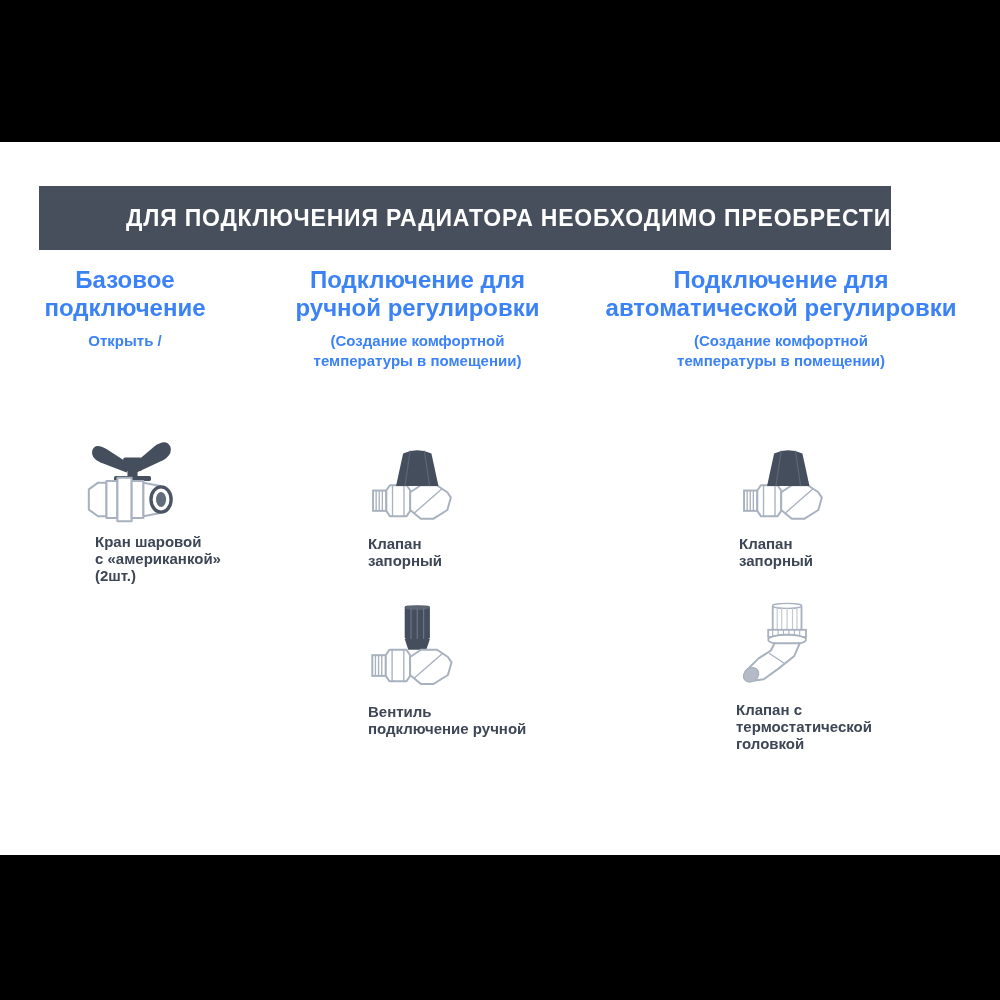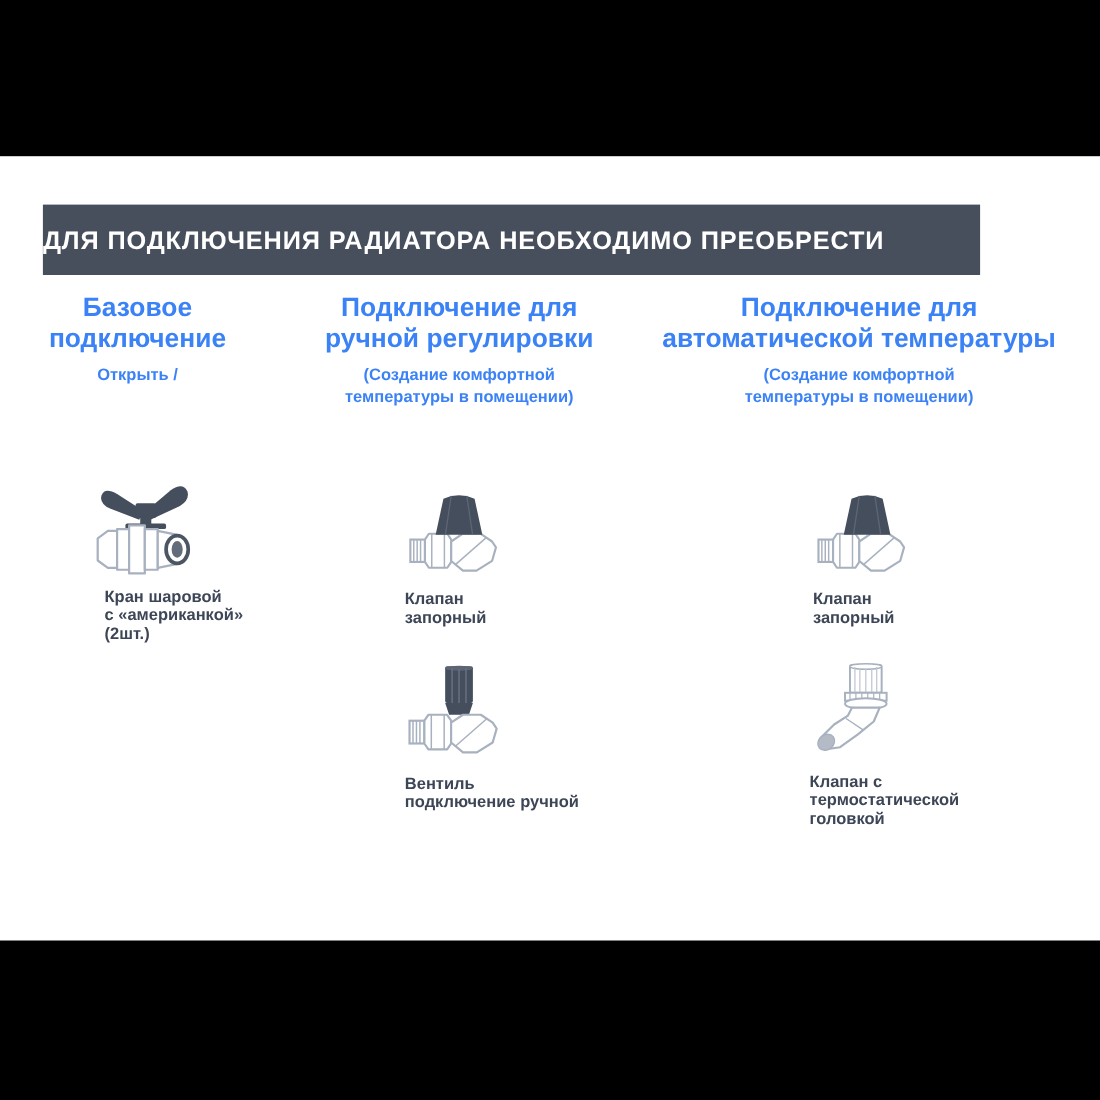--- a/index.html
+++ b/index.html
@@ -10,21 +10,21 @@
     font-family:"Liberation Sans", sans-serif;
     overflow:hidden;
   }
   .canvas {
     position:absolute; left:0; top:142px; width:1000px; height:713px;
     background:#ffffff;
   }
   .header-bar {
     position:absolute; left:39px; top:44px; width:852px; height:64px;
     background:#474e5c;
-    display:flex; align-items:center; justify-content:flex-start;
+    display:flex; align-items:center; justify-content:flex-end;
   }
   .header-title {
     color:#ffffff; font-weight:bold; font-size:23px;
     letter-spacing:0.8px; white-space:nowrap;
   }
   .column { position:absolute; top:124px; text-align:center; color:#3b82f6; }
   .col-basic  { left:20px;  width:210px; }
   .col-manual { left:280px; width:275px; }
   .col-auto   { left:590px; width:382px; }
   .col-title  { font-size:24px; line-height:28px; font-weight:bold; }
@@ -72,21 +72,21 @@
     </h2>
     <p class="col-subtitle">
       <span class="line">(Создание комфортной</span>
       <span class="line">температуры в помещении)</span>
     </p>
   </section>
 
   <section class="column col-auto">
     <h2 class="col-title">
       <span class="line">Подключение для</span>
-      <span class="line">автоматической температуры</span>
+      <span class="line">автоматической регулировки</span>
     </h2>
     <p class="col-subtitle">
       <span class="line">(Создание комфортной</span>
       <span class="line">температуры в помещении)</span>
     </p>
   </section>
 
   <figure class="valve-item item-ball icon-row1">
     <span class="valve-icon">
       <svg viewBox="0 0 110 100" xmlns="http://www.w3.org/2000/svg">

